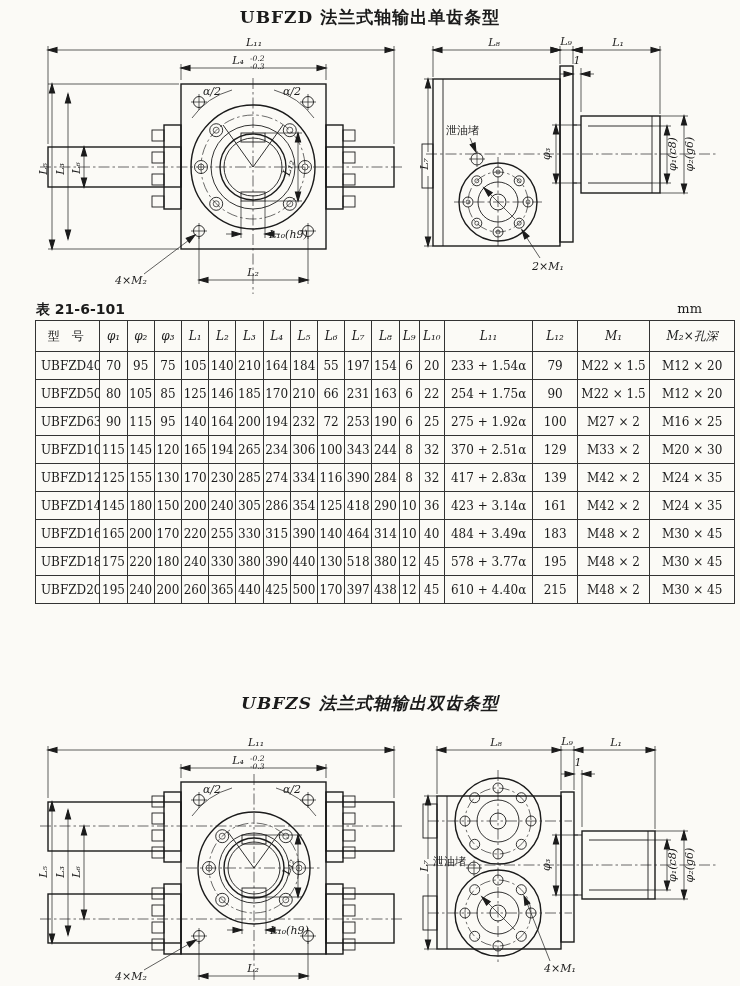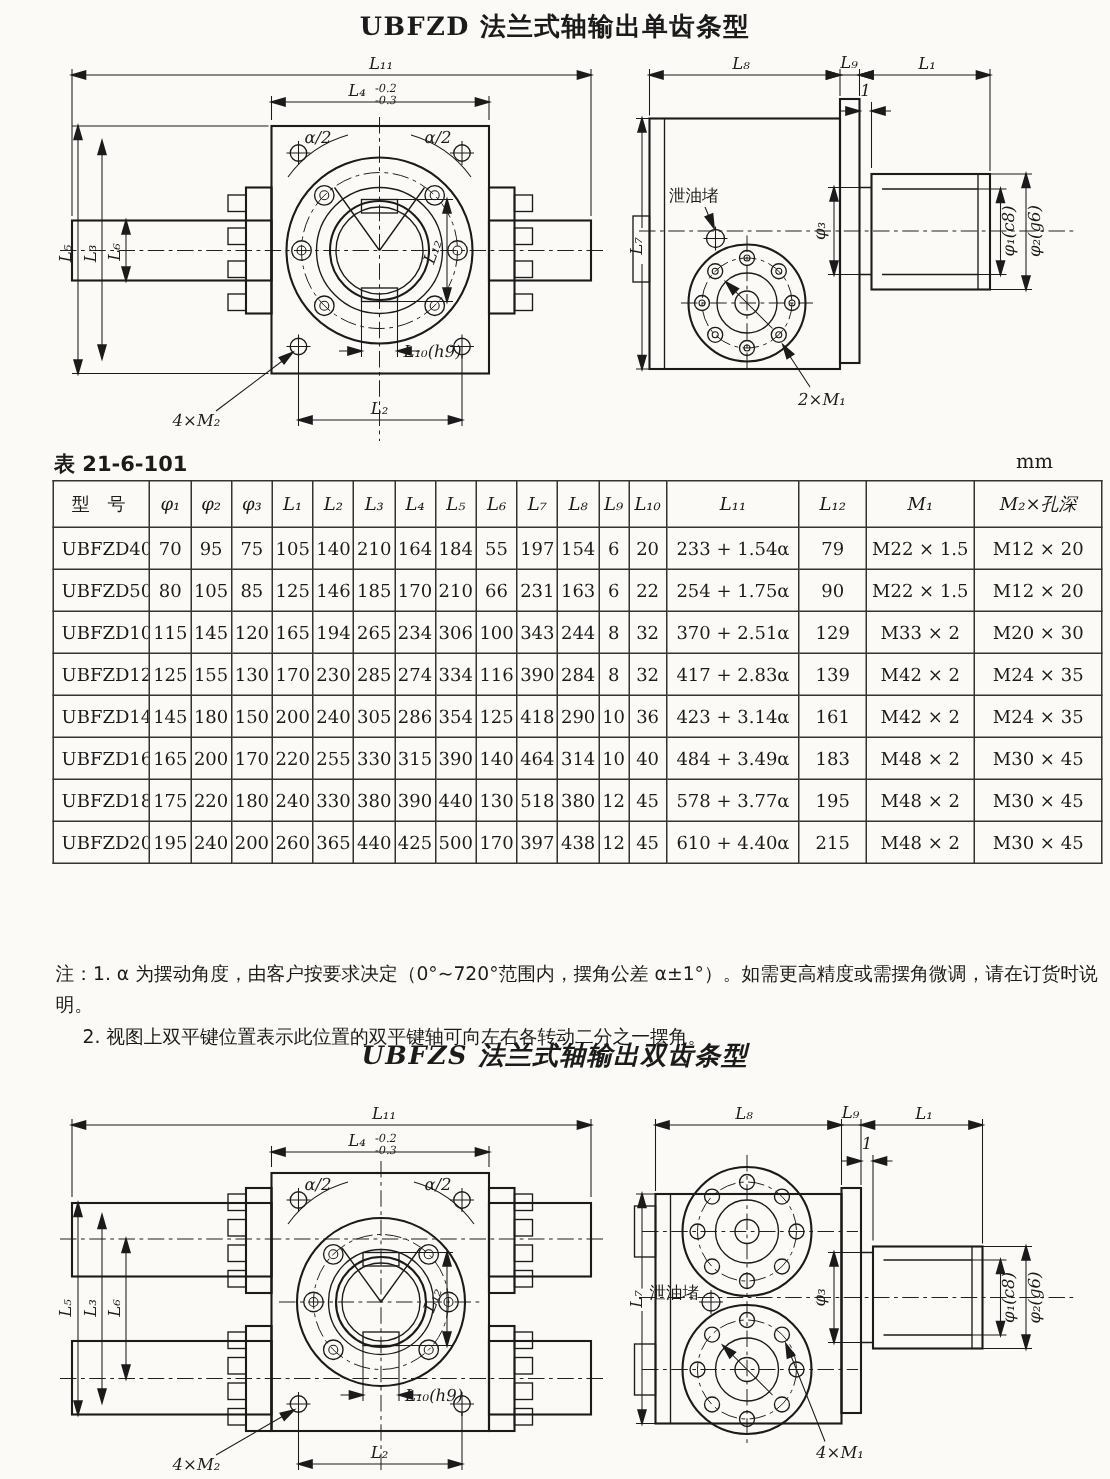--- a/index.html
+++ b/index.html
@@ -314,20 +314,40 @@
           <td>231</td>
           <td>163</td>
           <td>6</td>
           <td>22</td>
           <td>254 + 1.75α</td>
           <td>90</td>
           <td>M22 × 1.5</td>
           <td>M12 × 20</td>
         </tr>
         <tr>
+          <td>UBFZD63</td>
+          <td>90</td>
+          <td>115</td>
+          <td>95</td>
+          <td>140</td>
+          <td>164</td>
+          <td>200</td>
+          <td>194</td>
+          <td>232</td>
+          <td>72</td>
+          <td>253</td>
+          <td>190</td>
+          <td>6</td>
+          <td>25</td>
+          <td>275 + 1.92α</td>
+          <td>100</td>
+          <td>M27 × 2</td>
+          <td>M16 × 25</td>
+        </tr>
+        <tr>
           <td>UBFZD100</td>
           <td>115</td>
           <td>145</td>
           <td>120</td>
           <td>165</td>
           <td>194</td>
           <td>265</td>
           <td>234</td>
           <td>306</td>
           <td>100</td>
@@ -436,24 +456,20 @@
           <td>12</td>
           <td>45</td>
           <td>610 + 4.40α</td>
           <td>215</td>
           <td>M48 × 2</td>
           <td>M30 × 45</td>
         </tr>
       </tbody>
   </table>
 
-  <div class="notes">
-    <div>注：1. α 为摆动角度，由客户按要求决定（0°~720°范围内，摆角公差 α±1°）。如需更高精度或需摆角微调，请在订货时说明。</div>
-    <div class="n2">2. 视图上双平键位置表示此位置的双平键轴可向左右各转动二分之一摆角。</div>
-  </div>
 
   <div class="title t2">UBFZS 法兰式轴输出双齿条型</div>
 
   <svg class="drawing" style="left:36px;top:734px" width="372" height="252" viewBox="0 0 372 252">
     <defs>
         <path id="aC" d="M0 0 L-9 -2.6 L-9 2.6 Z" fill="#1b1b1b"></path>
       </defs>
     <g class="ln">
       <path class="cl" d="M4 92 H366 M4 185 H366 M218 40 V248 M150 134 H286"></path>
       <g>

